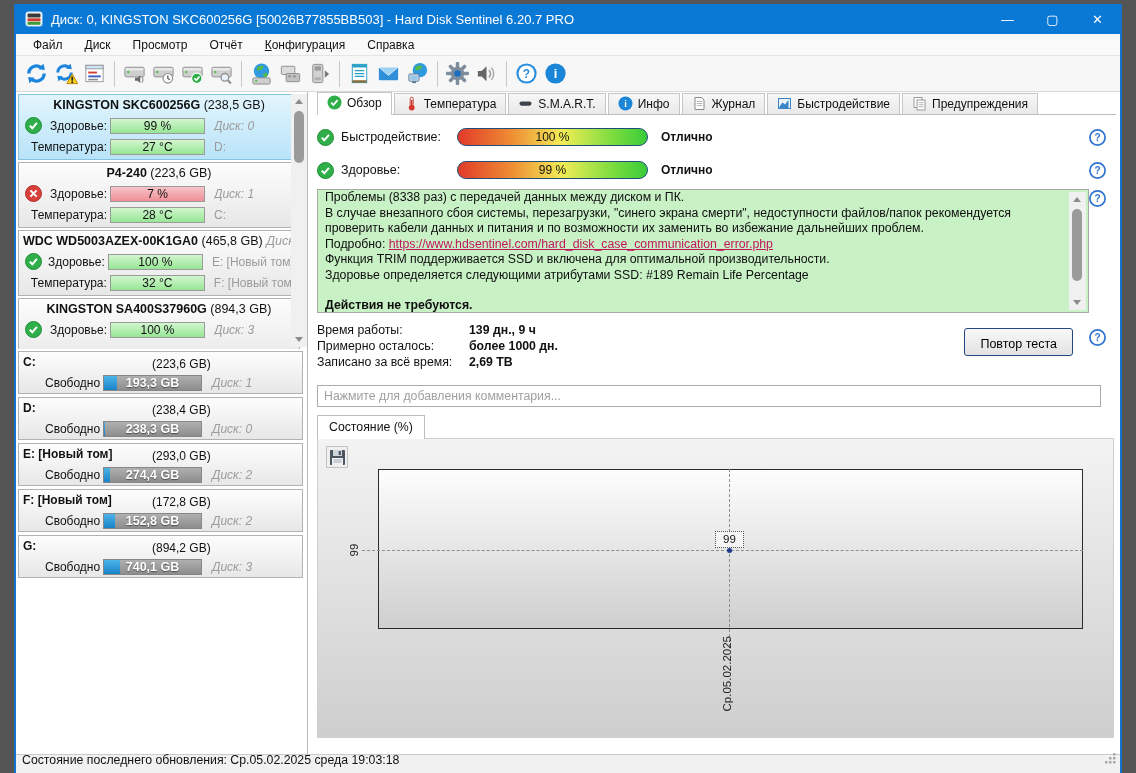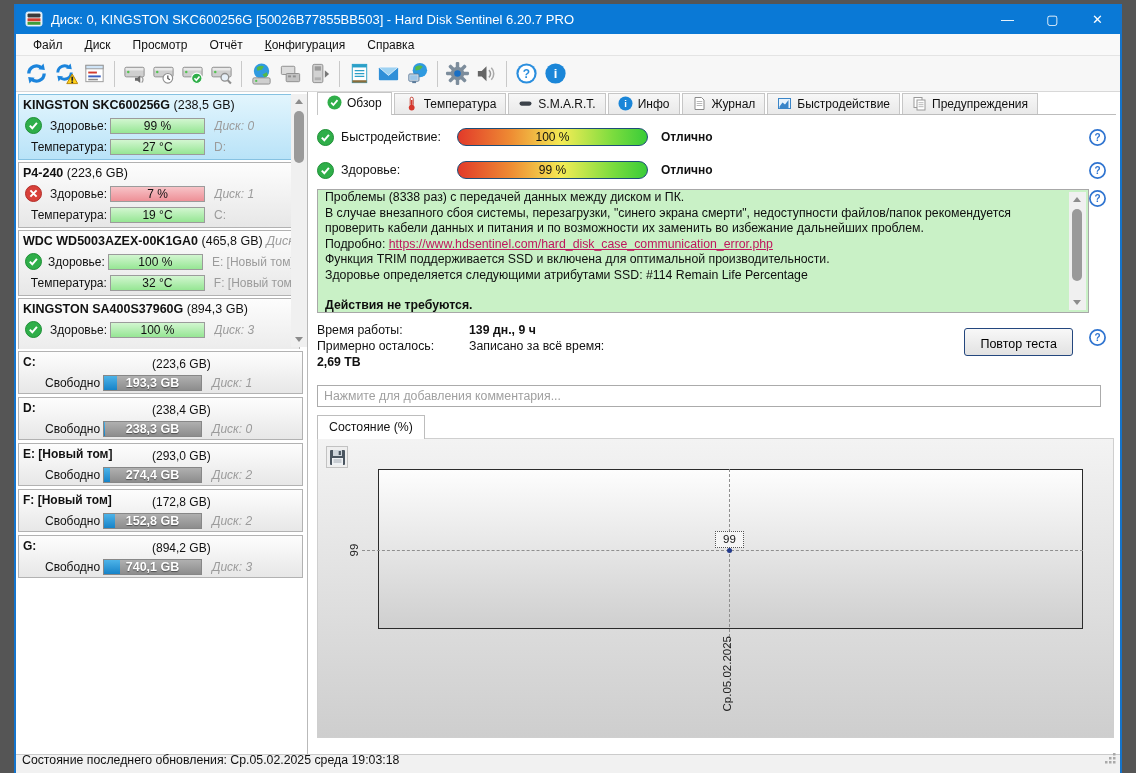--- a/index.html
+++ b/index.html
@@ -27,21 +27,21 @@
   .tsep { width:1px; height:26px; background:#c9c9c9; margin:0 5px; }
   
   .content { display:flex; height:662px; }
   .sidebar { width:303px; border-right:1px solid #b9b9b9; background:#fff; position:relative; }
   .main { flex:1; display:flex; flex-direction:column; padding-left:9px; padding-right:0; position:relative; }
   
   .disk-list { position:relative; height:257px; padding:2px 0 0 2px; overflow:hidden; }
   .disk-items { width:282px; }
   .disk-item { height:66px; margin-bottom:2px; border:1px solid #b2b2b2; background:linear-gradient(#fdfdfd,#e7e7e7); padding:1px 4px; position:relative; }
   .disk-item.selected { background:linear-gradient(#e2f5fd,#b9e3f8); border-color:#86c2e2; }
-  .d-head { line-height:19px; white-space:nowrap; overflow:hidden; font-size:12.5px; }
+  .d-head { text-align:center; line-height:19px; white-space:nowrap; overflow:hidden; font-size:12.5px; }
   .d-name { font-weight:bold; }
   .d-extra { color:#9b9b9b; font-style:italic; }
   .d-row { display:flex; align-items:center; height:21px; position:relative; padding-left:2px; }
   .d-ico { position:absolute; left:2px; top:2px; width:17px; height:17px; }
   .d-label { width:82px; text-align:right; white-space:nowrap; }
   .d-bar { width:95px; height:16px; border:1px solid #9b9b9b; background:linear-gradient(#d2f6d0,#96e694); text-align:center; line-height:14px; margin-left:3px; flex:0 0 95px; }
   .d-bar.red { background:linear-gradient(#f7c3c7,#ee9097); }
   .d-right { margin-left:9px; color:#9b9b9b; white-space:nowrap; overflow:hidden; }
   .d-right.it { font-style:italic; }
   
@@ -315,21 +315,21 @@
               <svg class="d-ico" viewBox="0 0 17 17">
                   <circle cx="8.5" cy="8.5" r="8" fill="#d8403a" stroke="#b32e29"></circle>
                   <path d="M5.4 5.4l6.2 6.2M11.6 5.4l-6.2 6.2" stroke="#fff" stroke-width="2"></path>
                 </svg>
               <span class="d-label">Здоровье:</span>
               <span class="d-bar red">7 %</span>
               <span class="d-right it">Диск: 1</span>
             </div>
             <div class="d-row">
               <span class="d-label">Температура:</span>
-              <span class="d-bar">19 °C</span>
+              <span class="d-bar">28 °C</span>
               <span class="d-right">C:</span>
             </div>
           </div>
 
           <div class="disk-item">
             <div class="d-head"><span class="d-name">WDC WD5003AZEX-00K1GA0</span> <span>(465,8 GB)</span> <span class="d-extra">Диск:</span></div>
             <div class="d-row">
               <svg class="d-ico" viewBox="0 0 17 17">
                   <circle cx="8.5" cy="8.5" r="8" fill="#2fae49" stroke="#1e8f36"></circle>
                   <path d="M4.8 8.6l2.5 2.7 4.6-5.4" stroke="#fff" stroke-width="2" fill="none"></path>
@@ -503,21 +503,21 @@
               <text x="8.5" y="12" text-anchor="middle" font-size="10" font-weight="bold" fill="#2f74d0">?</text>
             </svg>
         </div>
 
         <div class="msg-row">
           <div class="msgbox">
             <div>Проблемы (8338 раз) с передачей данных между диском и ПК.</div>
             <div>В случае внезапного сбоя системы, перезагрузки, "синего экрана смерти", недоступности файлов/папок рекомендуется проверить кабели данных и питания и по возможности их заменить во избежание дальнейших проблем.</div>
             <div><span>Подробно: </span><a href="#">https://www.hdsentinel.com/hard_disk_case_communication_error.php</a></div>
             <div>Функция TRIM поддерживается SSD и включена для оптимальной производительности.</div>
-            <div>Здоровье определяется следующими атрибутами SSD: #114 Remain Life Percentage</div>
+            <div>Здоровье определяется следующими атрибутами SSD: #189 Remain Life Percentage</div>
             <div class="msg-spacer"></div>
             <div class="msg-bold">Действия не требуются.</div>
             <div class="msg-scroll">
               <div class="sb-arrow up">
                   <div class="tri-up"></div>
                 </div>
               <div class="sb-thumb" style="top:17px;height:72px;"></div>
               <div class="sb-arrow down">
                   <div class="tri-down"></div>
                 </div>
@@ -527,20 +527,21 @@
               <circle cx="8.5" cy="8.5" r="7.6" fill="#fff" stroke="#2f74d0" stroke-width="1.7"></circle>
               <text x="8.5" y="12" text-anchor="middle" font-size="10" font-weight="bold" fill="#2f74d0">?</text>
             </svg>
         </div>
 
         <div class="stats-wrap">
           <div class="stats">
             <span>Время работы:</span>
               <span class="stat-val">139 дн., 9 ч</span>
             <span>Примерно осталось:</span>
+              <span class="stat-val">более 1000 дн.</span>
             <span>Записано за всё время:</span>
               <span class="stat-val">2,69 TB</span>
           </div>
           <button class="retest">Повтор теста</button>
           <svg class="stats-help" viewBox="0 0 17 17">
               <circle cx="8.5" cy="8.5" r="7.6" fill="#fff" stroke="#2f74d0" stroke-width="1.7"></circle>
               <text x="8.5" y="12" text-anchor="middle" font-size="10" font-weight="bold" fill="#2f74d0">?</text>
             </svg>
         </div>
 

